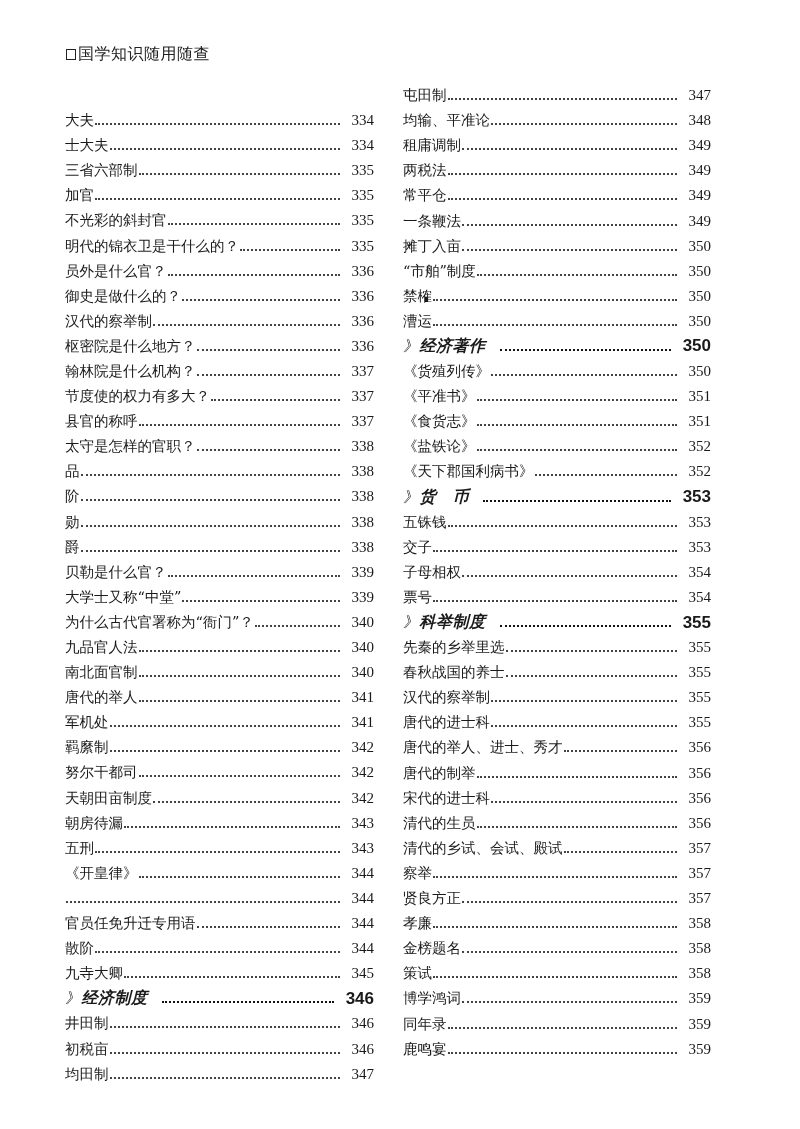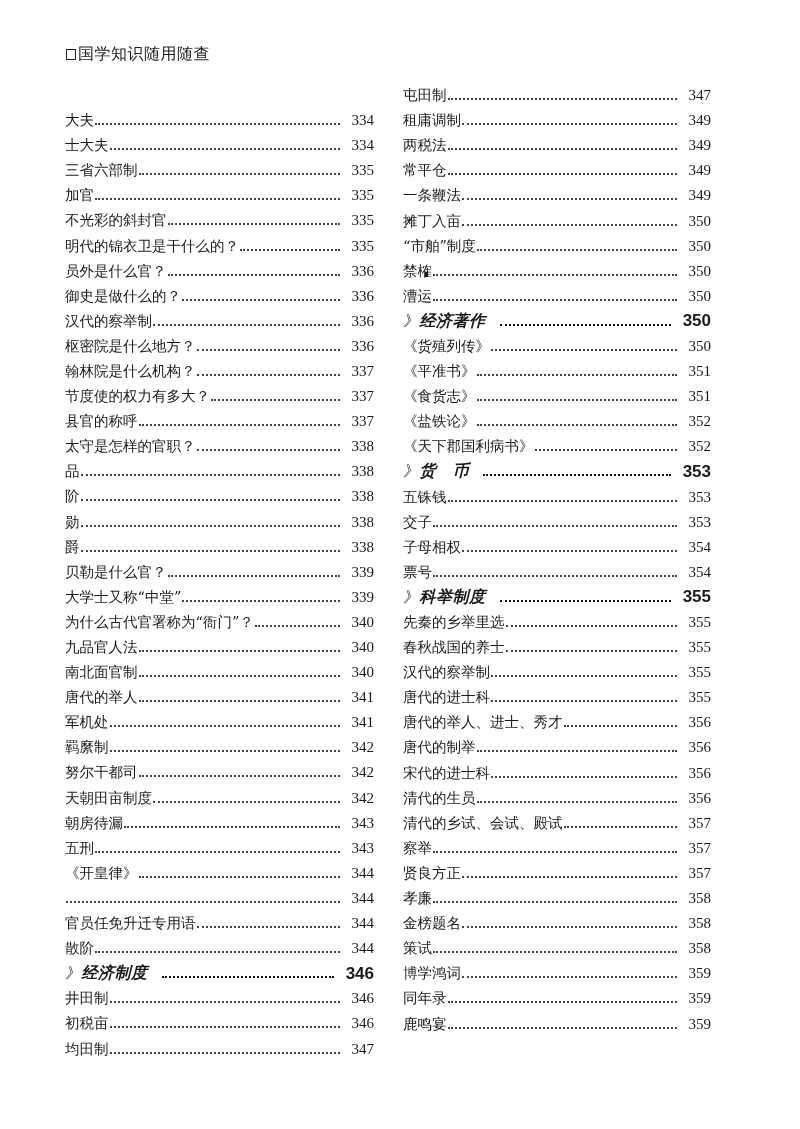--- a/index.html
+++ b/index.html
@@ -223,20 +223,25 @@
     <div class="row">
       <span class="title">官员任免升迁专用语</span>
       <span class="leader"></span>
       <span class="page">344</span>
     </div>
     <div class="row">
       <span class="title">散阶</span>
       <span class="leader"></span>
       <span class="page">344</span>
     </div>
+    <div class="row">
+      <span class="title">九寺大卿</span>
+      <span class="leader"></span>
+      <span class="page">345</span>
+    </div>
     <div class="row section">
       <span class="title"><span class="marker">》</span><span>经济制度</span></span>
       <span class="leader"></span>
       <span class="page">346</span>
     </div>
     <div class="row">
       <span class="title">井田制</span>
       <span class="leader"></span>
       <span class="page">346</span>
     </div>
@@ -249,20 +254,25 @@
       <span class="title">均田制</span>
       <span class="leader"></span>
       <span class="page">347</span>
     </div>
   </div>
 <div class="col right">
     <div class="row">
       <span class="title">屯田制</span>
       <span class="leader"></span>
       <span class="page">347</span>
+    </div>
+    <div class="row">
+      <span class="title">均输、平准论</span>
+      <span class="leader"></span>
+      <span class="page">348</span>
     </div>
     <div class="row">
       <span class="title">租庸调制</span>
       <span class="leader"></span>
       <span class="page">349</span>
     </div>
     <div class="row">
       <span class="title">两税法</span>
       <span class="leader"></span>
       <span class="page">349</span>

